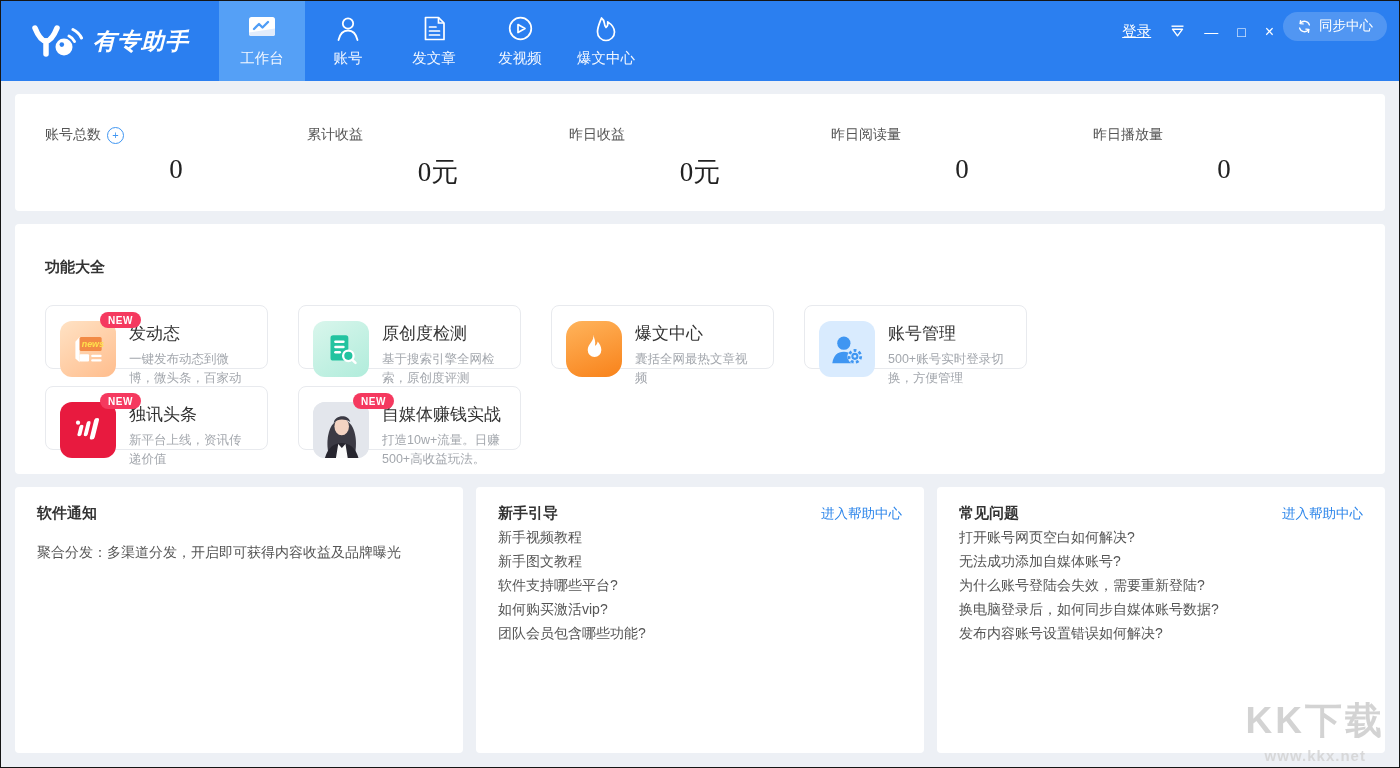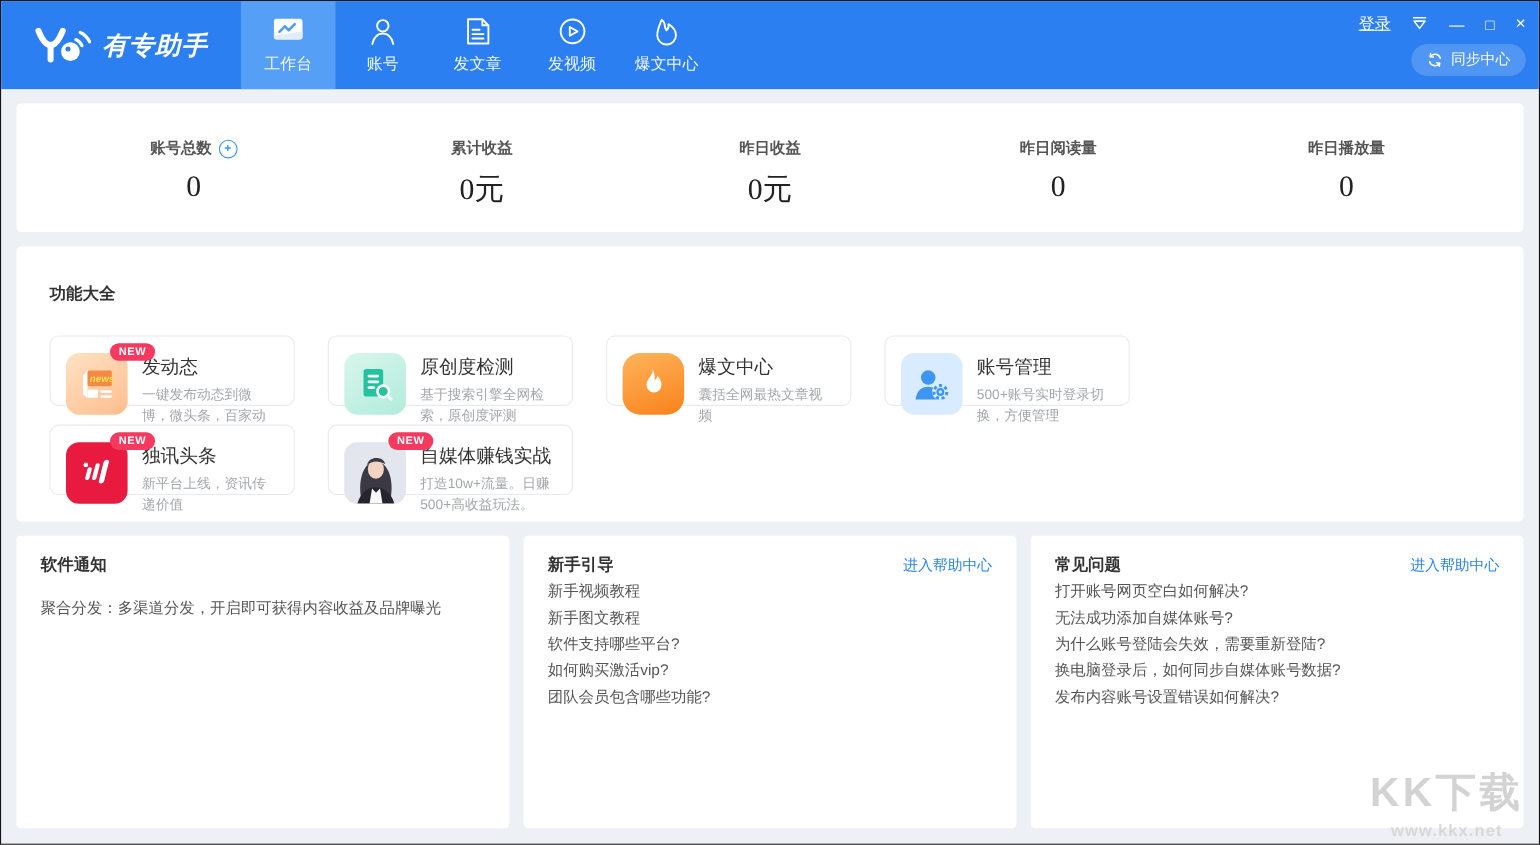--- a/index.html
+++ b/index.html
@@ -10,37 +10,37 @@
   }
   
   .navbar{flex:0 0 80px;background:#2b7ff0;display:flex;align-items:stretch;position:relative;color:#fff;}
   .logo{display:flex;align-items:center;gap:10px;padding-left:26px;width:192px;font-style:italic;}
   .logo-text{font-size:23px;font-weight:bold;letter-spacing:1px;}
   .tabs{display:flex;}
   .tab{width:86px;display:flex;flex-direction:column;align-items:center;justify-content:center;gap:7px;cursor:pointer;}
   .tab.active{background:#55a0f6;}
   .tab-icon{height:28px;display:flex;align-items:center;}
   .tab-label{font-size:14.5px;color:#f2f7ff;}
-  .nav-right{position:absolute;right:12px;top:11px;display:flex;flex-direction:column;align-items:flex-end;gap:9px;}
+  .nav-right{position:absolute;right:12px;top:11px;display:flex;flex-direction:row;align-items:flex-end;gap:9px;}
   .win-row{display:flex;align-items:center;gap:19px;}
   .login-link{font-size:14.5px;text-decoration:underline;cursor:pointer;}
   .win-btn{cursor:pointer;font-size:14px;line-height:1;}
   .sync-pill{background:rgba(255,255,255,0.18);border-radius:15px;padding:5px 14px 6px;display:flex;gap:7px;align-items:center;font-size:13.5px;cursor:pointer;}
   
   .main{flex:1;display:flex;flex-direction:column;padding:13px 14px 14px;gap:13px;}
   .stats-panel{background:#fff;border-radius:4px;padding:17px 30px 21px;}
   .stats-header{display:flex;align-items:center;}
   .stats-title{font-size:15px;font-weight:bold;color:#333;}
   .help-badge{display:inline-flex;width:16px;height:16px;border:1px solid #f06a6a;color:#f06a6a;border-radius:50%;align-items:center;justify-content:center;font-size:11px;font-weight:bold;margin-left:8px;cursor:pointer;}
   .more-link{color:#2a84ea;font-size:13.5px;margin-left:44px;cursor:pointer;}
   .stats-note{margin-left:auto;color:#555;font-size:13.5px;}
   .refresh-link{color:#2a84ea;cursor:pointer;margin-left:5px;font-size:13.5px;}
   .stats-row{display:flex;margin-top:15px;}
   .stat{flex:1;text-align:center;}
-  .stat-label{font-size:14px;color:#555;display:flex;justify-content:center;align-items:center;gap:6px;font-weight:bold;}
+  .stat-label{font-size:14px;color:#555;display:flex;align-items:center;gap:6px;}
   .add-badge{width:15px;height:15px;border:1px solid #3f96f2;color:#3f96f2;border-radius:50%;font-size:11px;display:inline-flex;align-items:center;justify-content:center;cursor:pointer;}
   .stat-value{font-family:"Liberation Serif","DejaVu Serif",serif;font-size:27px;color:#222;margin-top:10px;}
   
   .features-panel{background:#fff;border-radius:4px;padding:34px 30px 24px;}
   .features-title{font-size:15px;font-weight:bold;color:#333;}
   .cards{display:grid;grid-template-columns:repeat(4,223px);gap:17px 30px;margin-top:28px;}
   .card{position:relative;border:1px solid #e8eaee;border-radius:8px;height:64px;box-sizing:border-box;padding:15px 14px;display:flex;gap:13px;cursor:pointer;background:#fff;}
   .card-icon{width:56px;height:56px;border-radius:12px;flex:0 0 56px;display:flex;align-items:center;justify-content:center;overflow:hidden;}
   .fi-news{background:linear-gradient(145deg,#ffe2c4,#ffbd8d);}
   .fi-orig{background:linear-gradient(145deg,#d9f6ec,#b0ecdb);}

